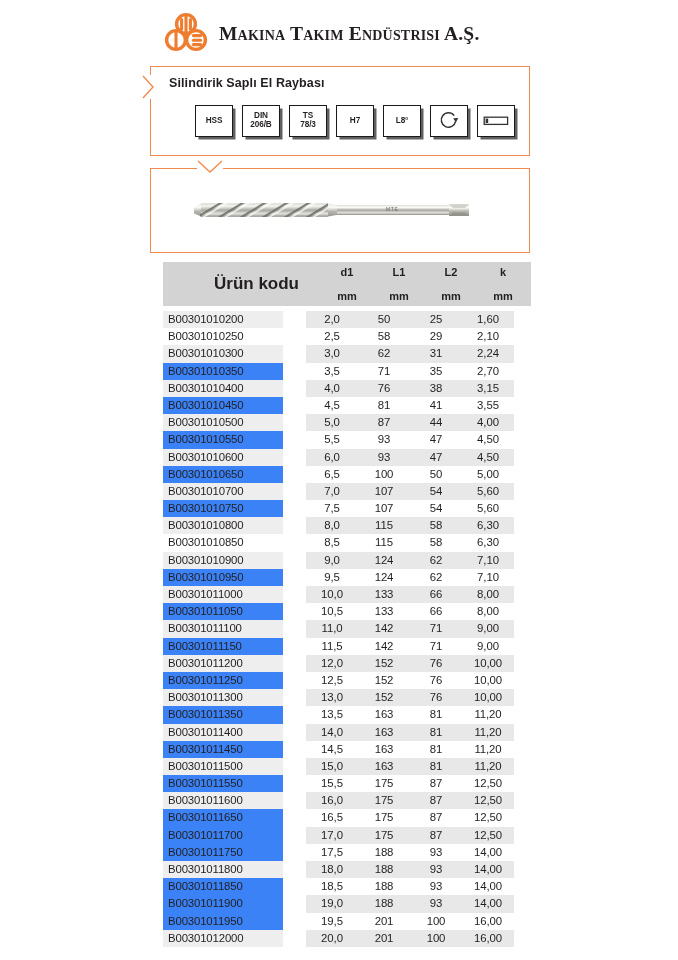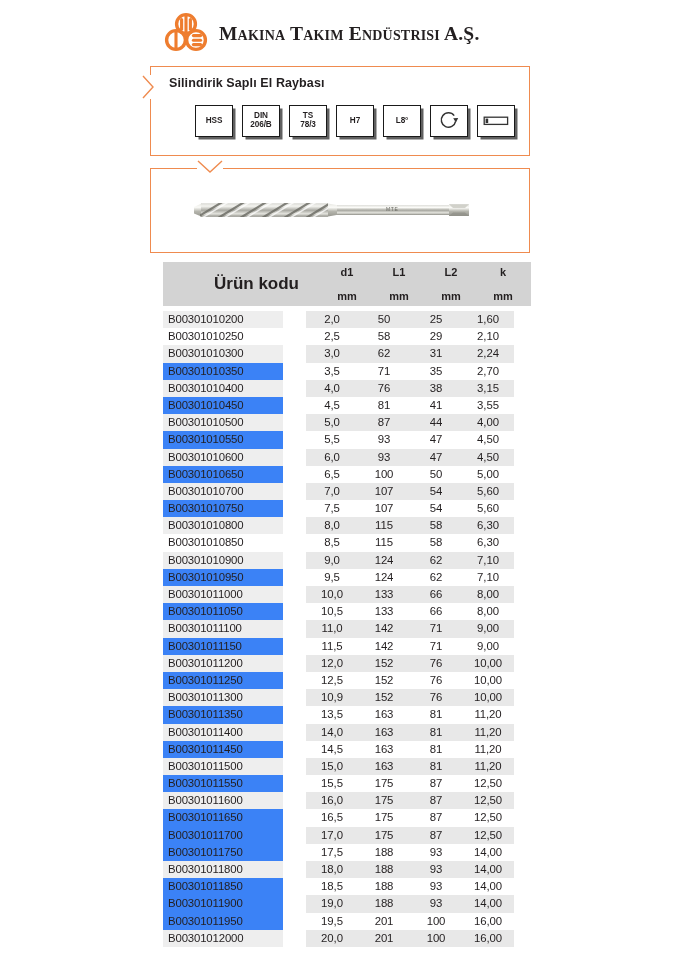--- a/index.html
+++ b/index.html
@@ -577,21 +577,21 @@
             <div class="cell-num">12,5</div>
             <div class="cell-num">152</div>
             <div class="cell-num">76</div>
             <div class="cell-num">10,00</div>
           </div>
         </div>
         <div class="row">
           <div class="cell-code zebra">B00301011300</div>
           <div class="spacer"></div>
           <div class="nums zebra">
-            <div class="cell-num">10,9</div>
+            <div class="cell-num">13,0</div>
             <div class="cell-num">152</div>
             <div class="cell-num">76</div>
             <div class="cell-num">10,00</div>
           </div>
         </div>
         <div class="row">
           <div class="cell-code hl">B00301011350</div>
           <div class="spacer"></div>
           <div class="nums">
             <div class="cell-num">13,5</div>

